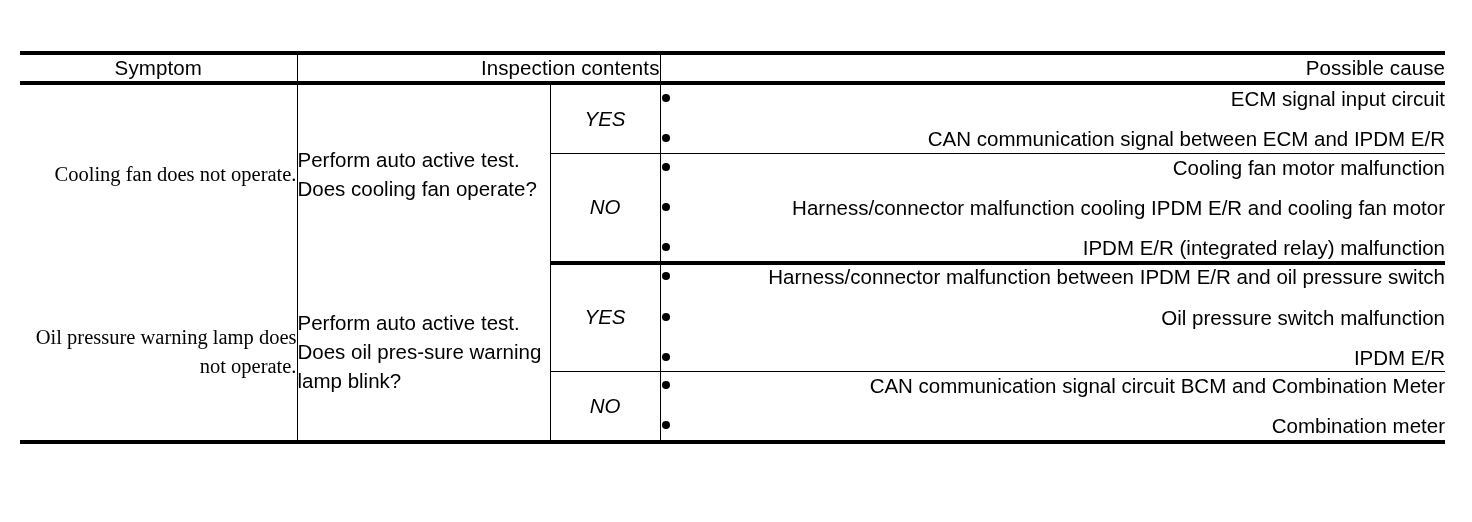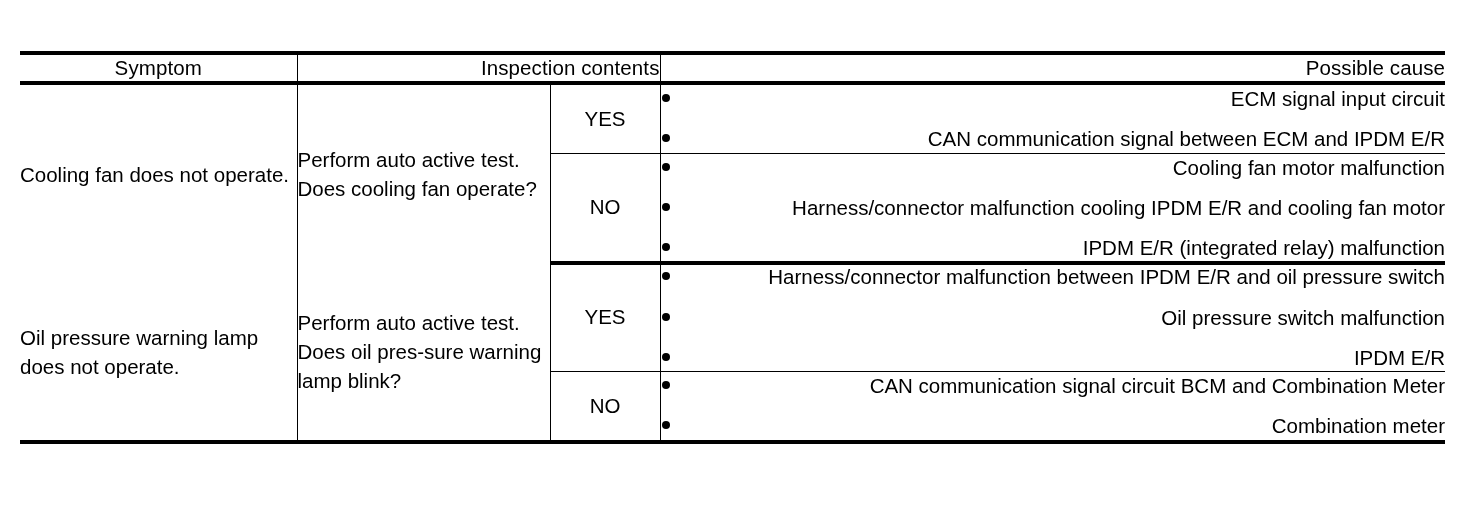--- a/index.html
+++ b/index.html
@@ -60,31 +60,33 @@
   thead th {
     text-align: center;
     padding: 9px 4px 10px 4px;
     font-size: 20.5px;
     letter-spacing: 0.1px;
   }
 
   
   td.symptom {
     padding: 10px 12px 10px 22px;
-    text-align: left;
+    text-align: right;
     line-height: 1.42;
+    font-family: Liberation Serif, serif;
   }
   td.inspect {
     padding: 10px 10px 10px 18px;
     text-align: left;
     line-height: 1.42;
   }
   td.answer {
     text-align: center;
     padding: 8px 4px;
+    font-style: italic;
   }
 
   
   td.cause {
     padding: 12px 10px 12px 20px;
   }
   ul.causes {
     list-style: none;
     margin: 0;
     padding: 0;

